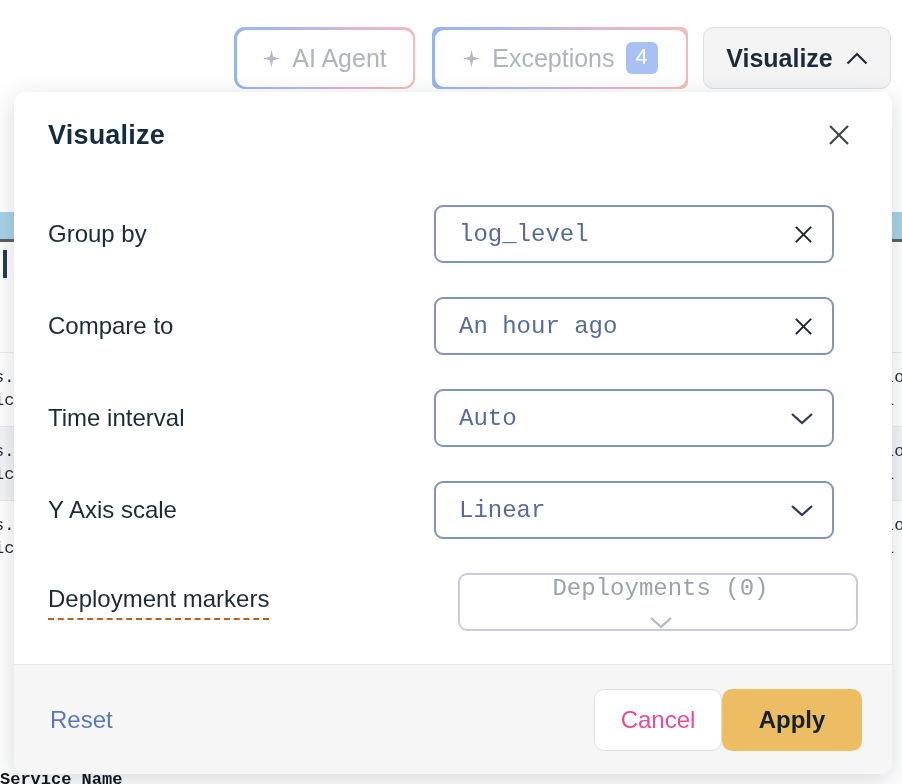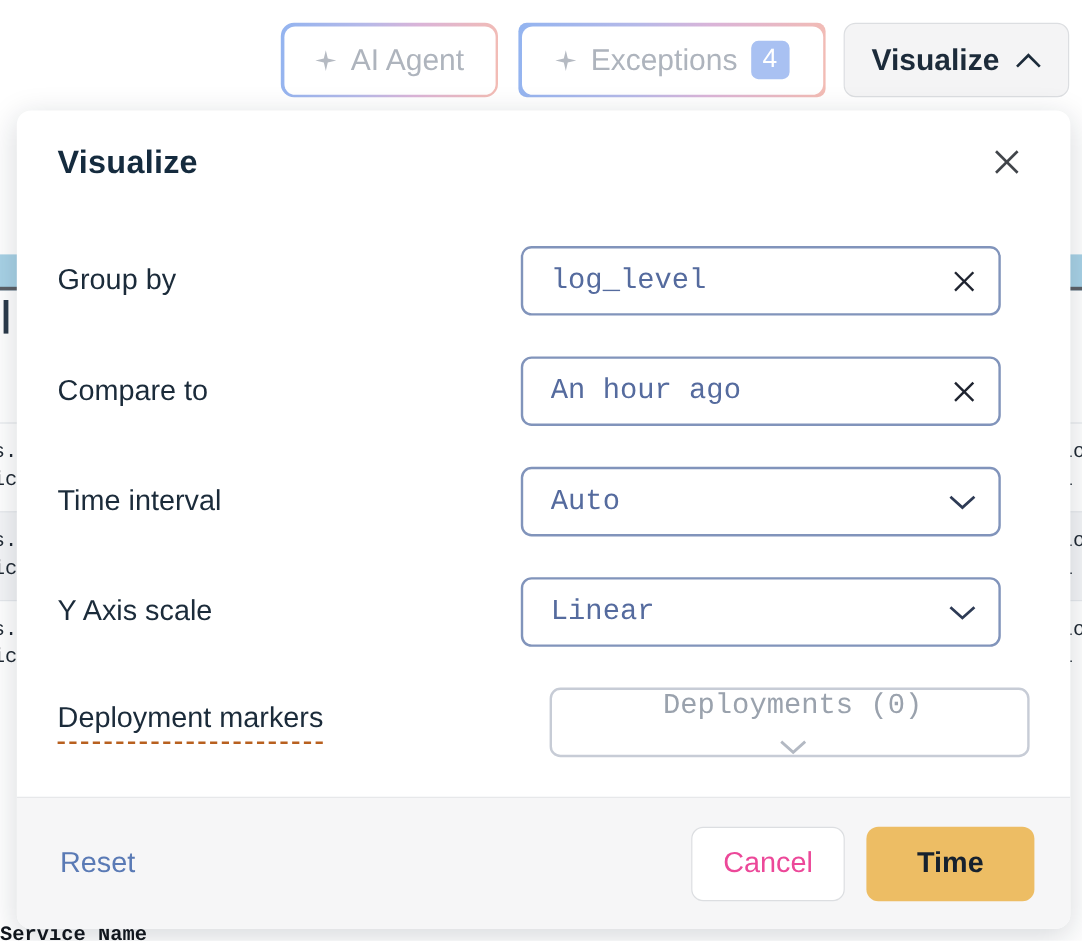--- a/index.html
+++ b/index.html
@@ -89,21 +89,21 @@
     font-weight: bold;
     font-size: 17px;
     color: #11161c;
     white-space: pre;
   }
 
   
   #toolbar {
     position: absolute;
     left: 0;
-    top: 0;
+    top: 8px;
     width: 902px;
     height: 92px;
     padding-left: 27px;
   }
 
   .gradient-btn {
     position: absolute;
     top: 19px;
     height: 62px;
     border-radius: 11px;
@@ -298,21 +298,20 @@
   .field.disabled .field-chev { stroke: #b3b9c3; }
 
   .modal-footer {
     flex: 0 0 auto;
     height: 110px;
     background: #f6f6f7;
     border-top: 1px solid #e7e8ea;
     display: flex;
     align-items: center;
     padding: 0 30px 0 36px;
-    gap: 18px;
   }
   .reset-link {
     font-size: 24px;
     color: #5a7ab5;
     background: none;
     border: none;
     cursor: pointer;
     font-family: inherit;
     padding: 0;
   }
@@ -470,16 +469,16 @@
         </svg>
       </div>
     </div>
 
   </div>
 
   <div class="modal-footer">
     <button class="reset-link">Reset</button>
     <span class="footer-spacer"></span>
     <button class="btn-cancel">Cancel</button>
-    <button class="btn-apply">Time</button>
+    <button class="btn-apply">Apply</button>
   </div>
 
 </div>
 
 </body></html>

